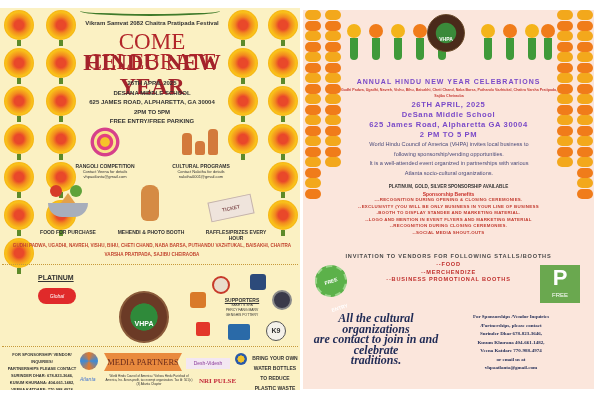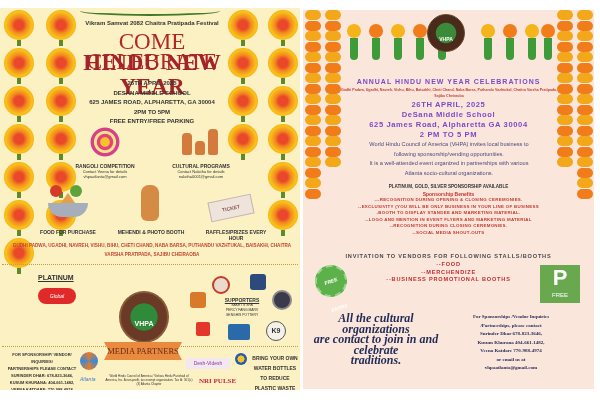--- a/index.html
+++ b/index.html
@@ -46,21 +46,21 @@
     clip-path: polygon(0 0, 100% 0, 94% 50%, 100% 100%, 0 100%, 6% 50%); }
   .l-vhpa-logo { position: absolute; top: 283px; left: 119px; width: 50px; height: 52px; border-radius: 50%; background: radial-gradient(circle, #2f8a3a 0 40%, #6b3a26 42% 70%, #5a3224 72%); border: 2px solid #8a5a3a; }
   .l-vhpa-logo span { position: absolute; bottom: 14px; left: 0; width: 100%; text-align: center; color: #fff; font-size: 7px; font-weight: bold; }
 
   .l-logo { position: absolute; border-radius: 50%; }
   .l-supporters { position: absolute; top: 289px; left: 222px; width: 40px; text-align: center; font-size: 5px; font-weight: bold; color: #333; }
   .l-supporters small { display: block; font-weight: normal; font-size: 3.4px; line-height: 5px; text-decoration: none; }
   .l-supporters b { text-decoration: underline; }
 
   .l-contact { position: absolute; top: 343px; left: 6px; width: 72px; text-align: center; font-size: 4px; font-weight: bold; color: #333; line-height: 7px; }
-  .l-media-banner { position: absolute; top: 334px; left: 104px; width: 78px; height: 18px; background: #e98a3e; color: #6a2a1a; font-family: "Liberation Serif", serif; font-size: 8.5px; text-align: center; line-height: 18px;
+  .l-media-banner { position: absolute; top: 345px; left: 104px; width: 78px; height: 18px; background: #e98a3e; color: #6a2a1a; font-family: "Liberation Serif", serif; font-size: 8.5px; text-align: center; line-height: 18px;
     clip-path: polygon(0 0, 100% 0, 94% 50%, 100% 100%, 0 100%, 6% 50%); }
   .l-media-note { position: absolute; top: 366px; left: 104px; width: 90px; text-align: center; font-size: 3px; color: #333; line-height: 4px; }
   .l-water { position: absolute; top: 345px; left: 252px; width: 46px; text-align: center; font-size: 5px; font-weight: bold; color: #333; line-height: 10px; }
   .l-desh { position: absolute; top: 350px; left: 186px; width: 44px; height: 11px; background: #f3e7f2; color: #8b3a9a; font-size: 5px; text-align: center; line-height: 11px; }
   .l-nri { position: absolute; top: 369px; left: 199px; width: 48px; font-size: 7px; font-weight: bold; color: #c32a3a; font-family: "Liberation Serif", serif; }
 
   
   .right { position: absolute; left: 303px; top: 10px; width: 291px; height: 379px; background: #fbe6dc; overflow: hidden; }
   .mg-col { position: absolute; top: 0; width: 16px; display: flex; flex-direction: column; }
   .mg { width: 16px; height: 10px; border-radius: 5px; margin-bottom: 0.5px; }

